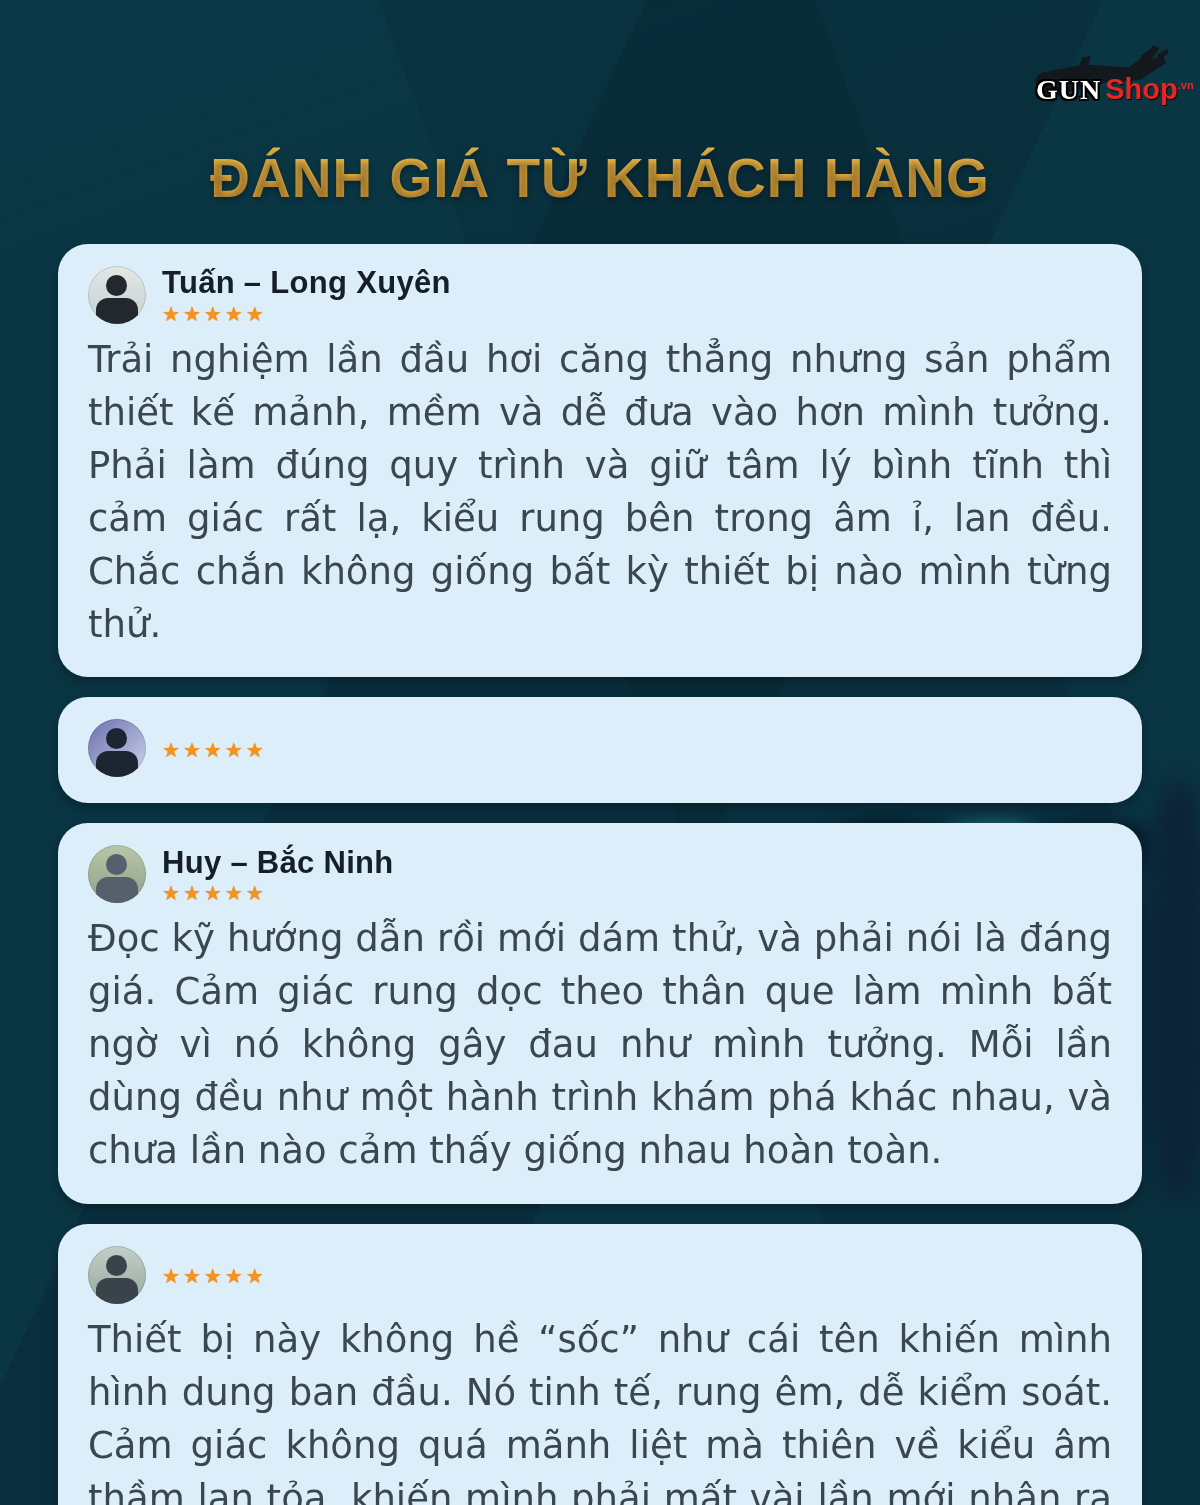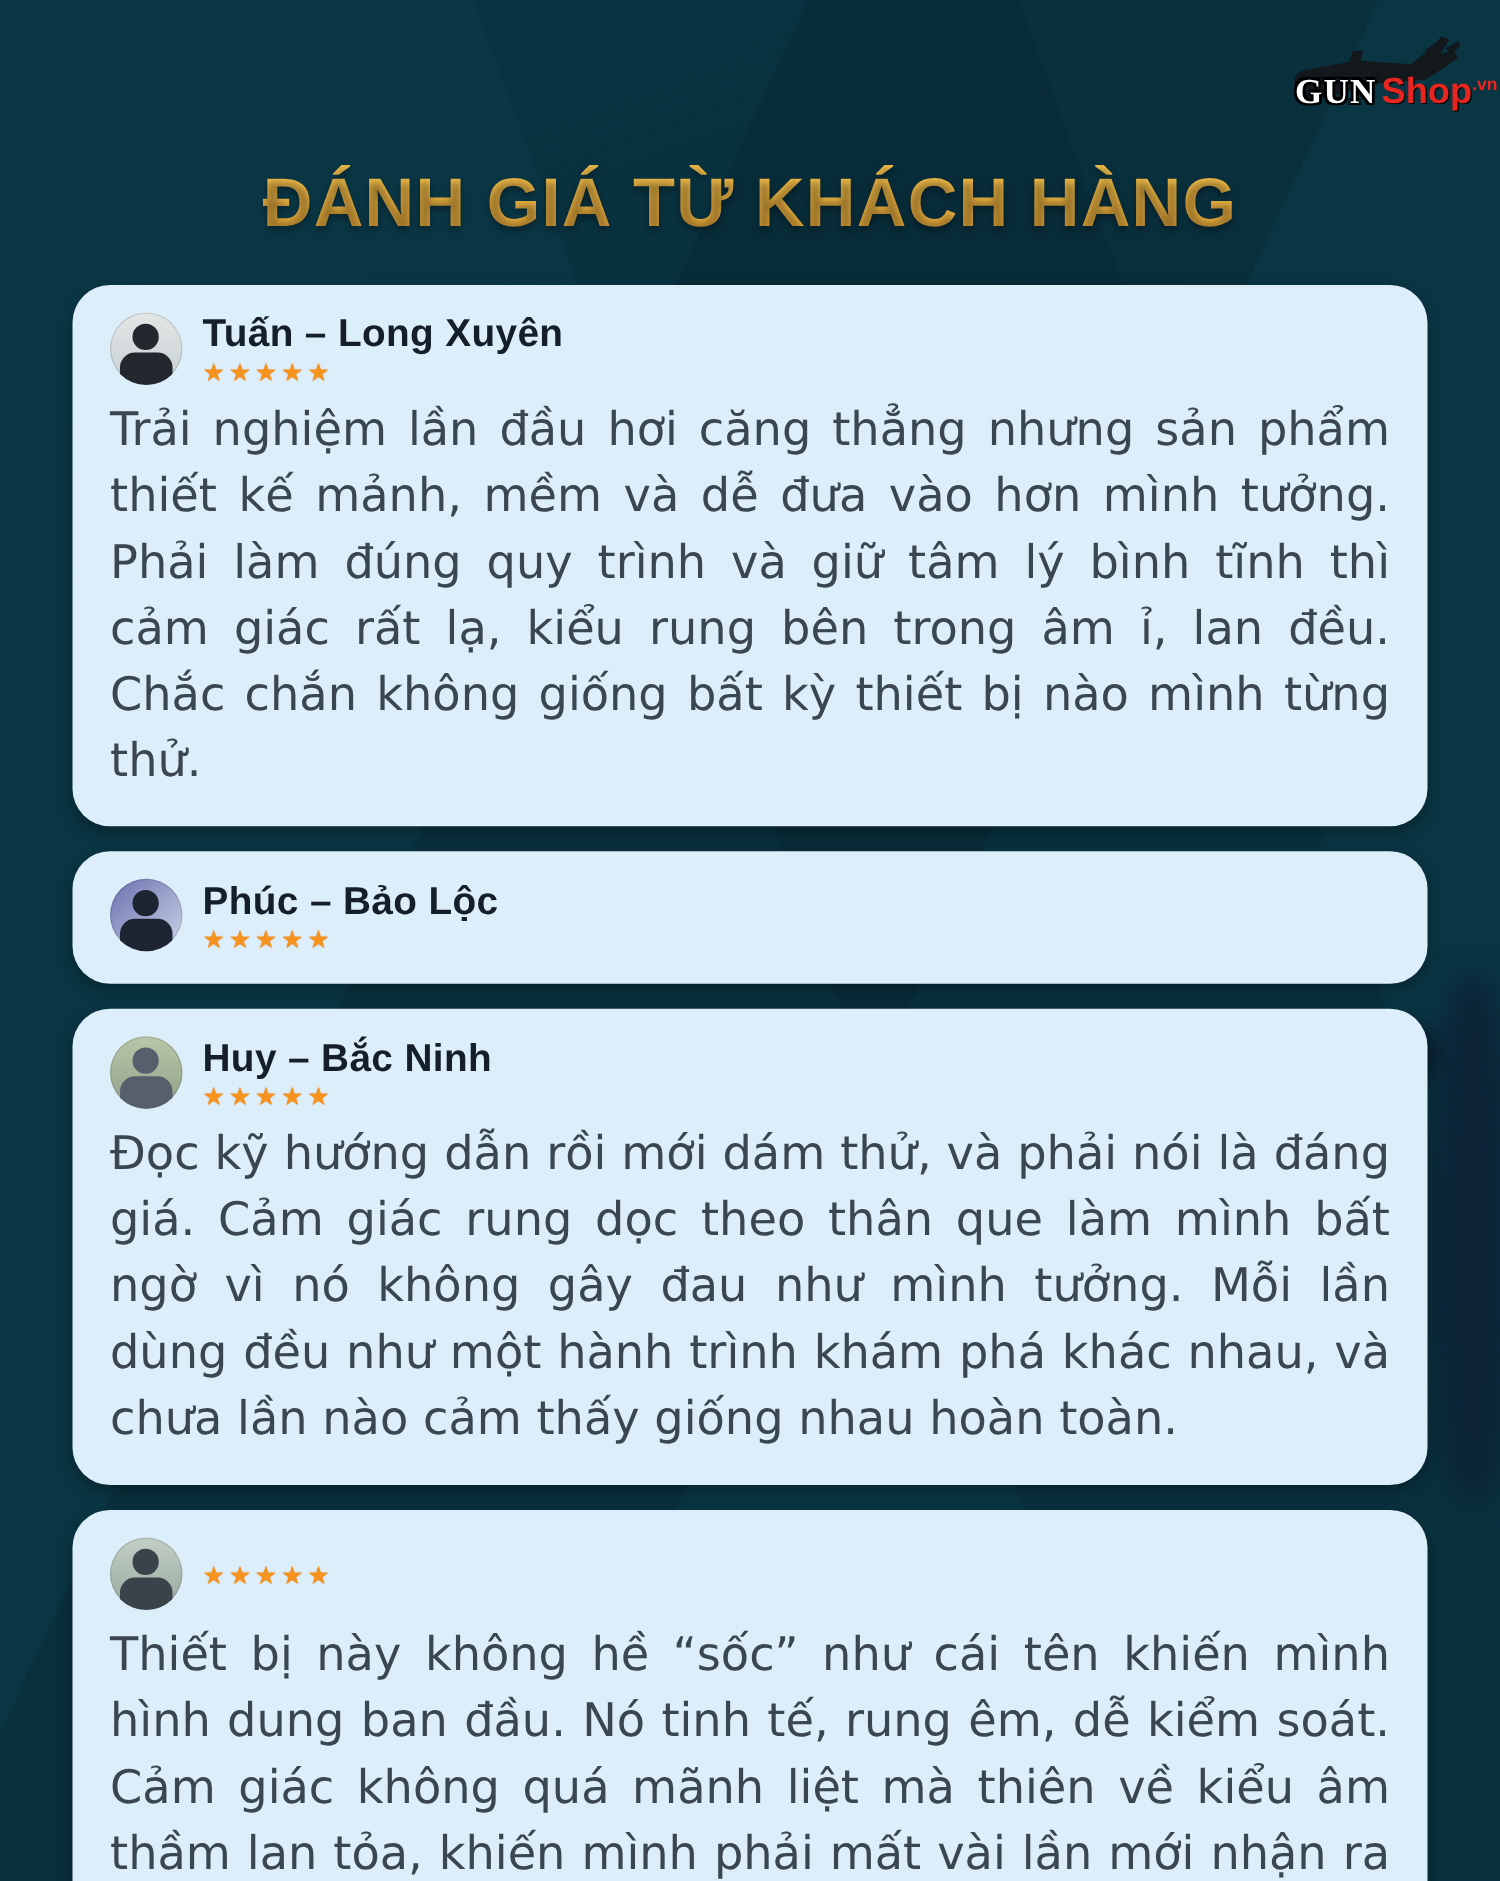--- a/index.html
+++ b/index.html
@@ -36,26 +36,26 @@
     font-weight:900;font-size:28px;color:#ffffff;letter-spacing:1px;
     text-shadow:2px 0 0 #000,-2px 0 0 #000,0 2px 0 #000,0 -2px 0 #000,2px 2px 0 #000,-2px -2px 0 #000,2px -2px 0 #000,-2px 2px 0 #000;
   }
   .logo-shop{
     font-family:"Liberation Sans",sans-serif;
     font-weight:900;font-size:29px;color:#e8251f;margin-left:4px;
     text-shadow:1px 1px 0 #000;
   }
   .logo-vn{
     font-family:"Liberation Sans",sans-serif;
-    font-weight:bold;font-size:14px;color:#e8251f;vertical-align:10px;
+    font-weight:bold;font-size:11px;color:#e8251f;vertical-align:10px;
   }
 
   
   .page-title{
-    margin:0;padding-top:130px;
+    margin:16px;padding-top:130px;
     text-align:center;
     font-family:"Liberation Sans",sans-serif;
     font-weight:bold;
     font-size:55px;letter-spacing:1px;
     background:linear-gradient(180deg,#ffeda0 5%,#f8d familj 0,#f8d05a 45%,#e7a93a 95%);
     background:linear-gradient(180deg,#ffeda0 5%,#f8d05a 45%,#e7a93a 95%);
     -webkit-background-clip:text;
     background-clip:text;
     color:transparent;
     text-shadow:0 3px 6px rgba(0,0,0,.35);
@@ -136,21 +136,20 @@
       <p class="review-text">Trải nghiệm lần đầu hơi căng thẳng nhưng sản phẩm thiết kế mảnh, mềm và dễ đưa vào hơn mình tưởng. Phải làm đúng quy trình và giữ tâm lý bình tĩnh thì cảm giác rất lạ, kiểu rung bên trong âm ỉ, lan đều. Chắc chắn không giống bất kỳ thiết bị nào mình từng thử.</p>
     </section>
 
     <section class="card">
       <div class="card-head">
         <div class="avatar avatar-2">
           <div class="av-head"></div>
           <div class="av-body"></div>
         </div>
         <div class="head-right">
-          <div class="reviewer-name">Phúc – Bảo Lộc</div>
           <div class="stars">★★★★★</div>
         </div>
       </div>
     </section>
 
     <section class="card">
       <div class="card-head">
         <div class="avatar avatar-3">
           <div class="av-head"></div>
           <div class="av-body"></div>

